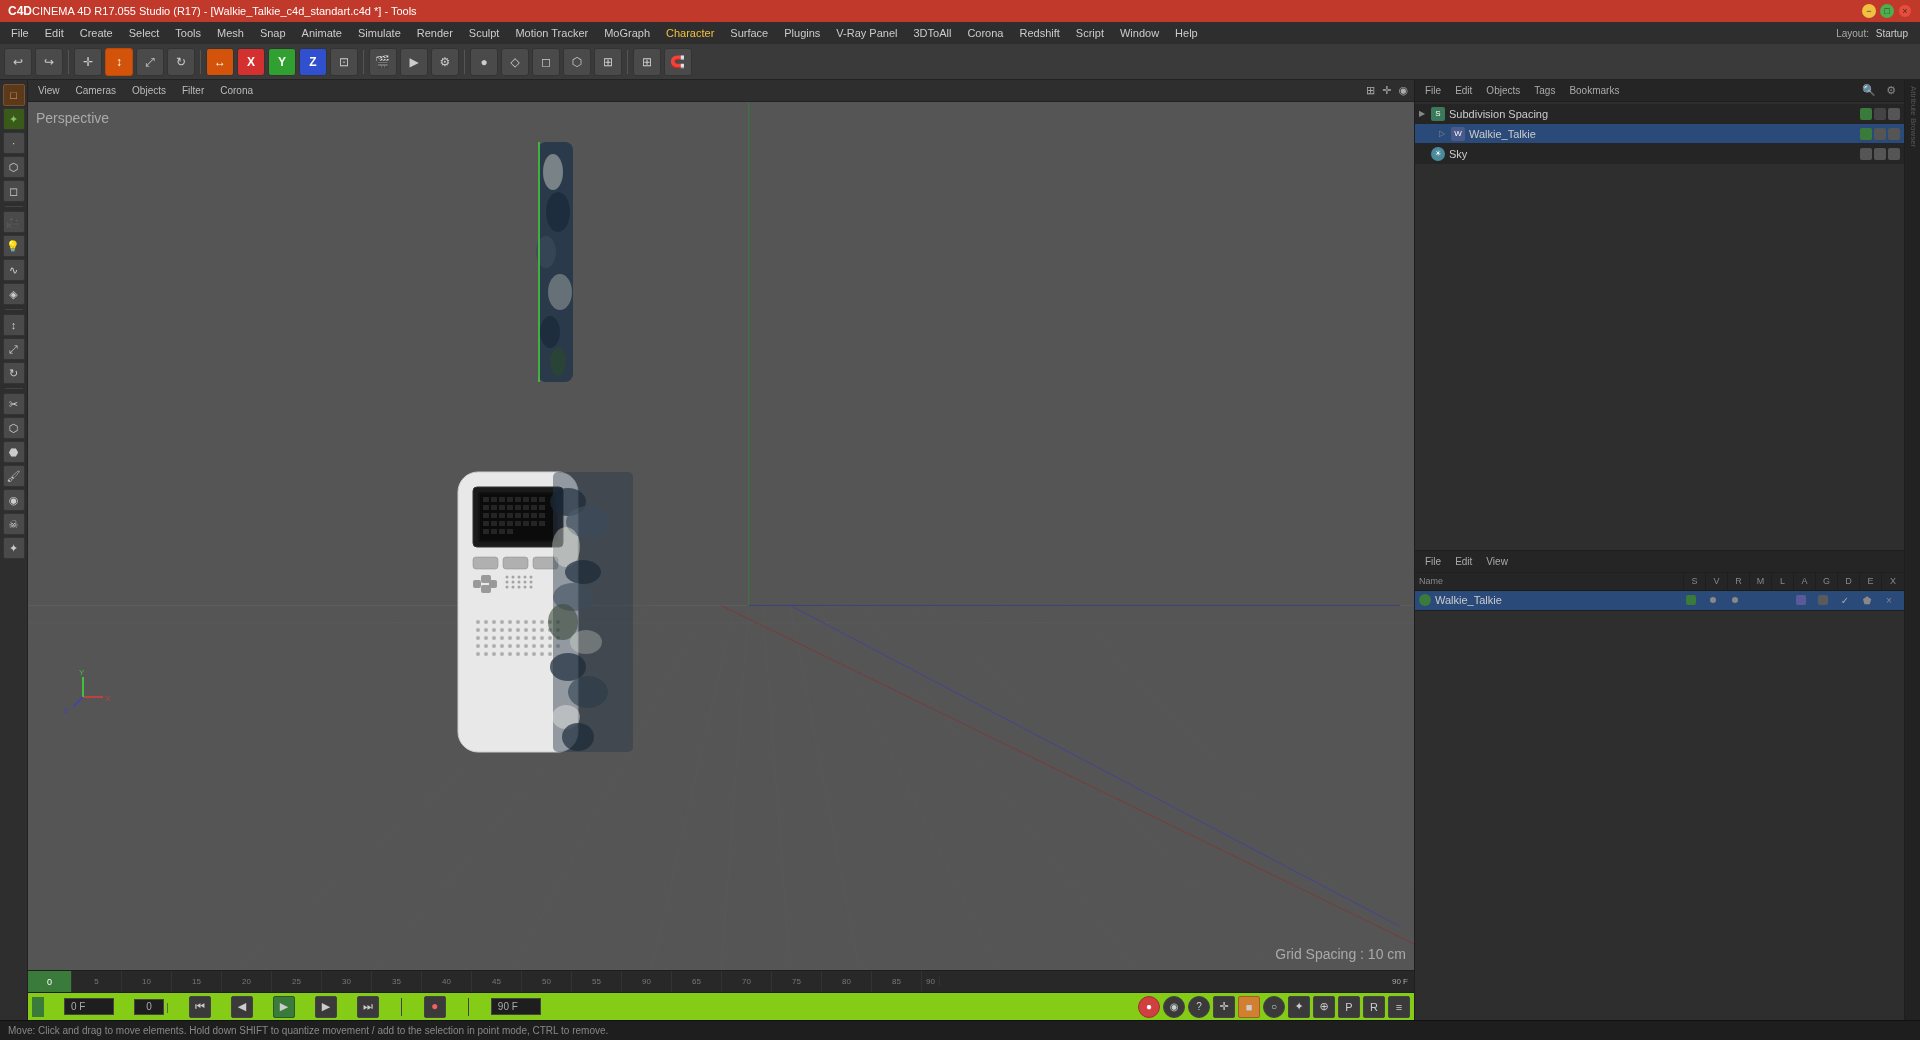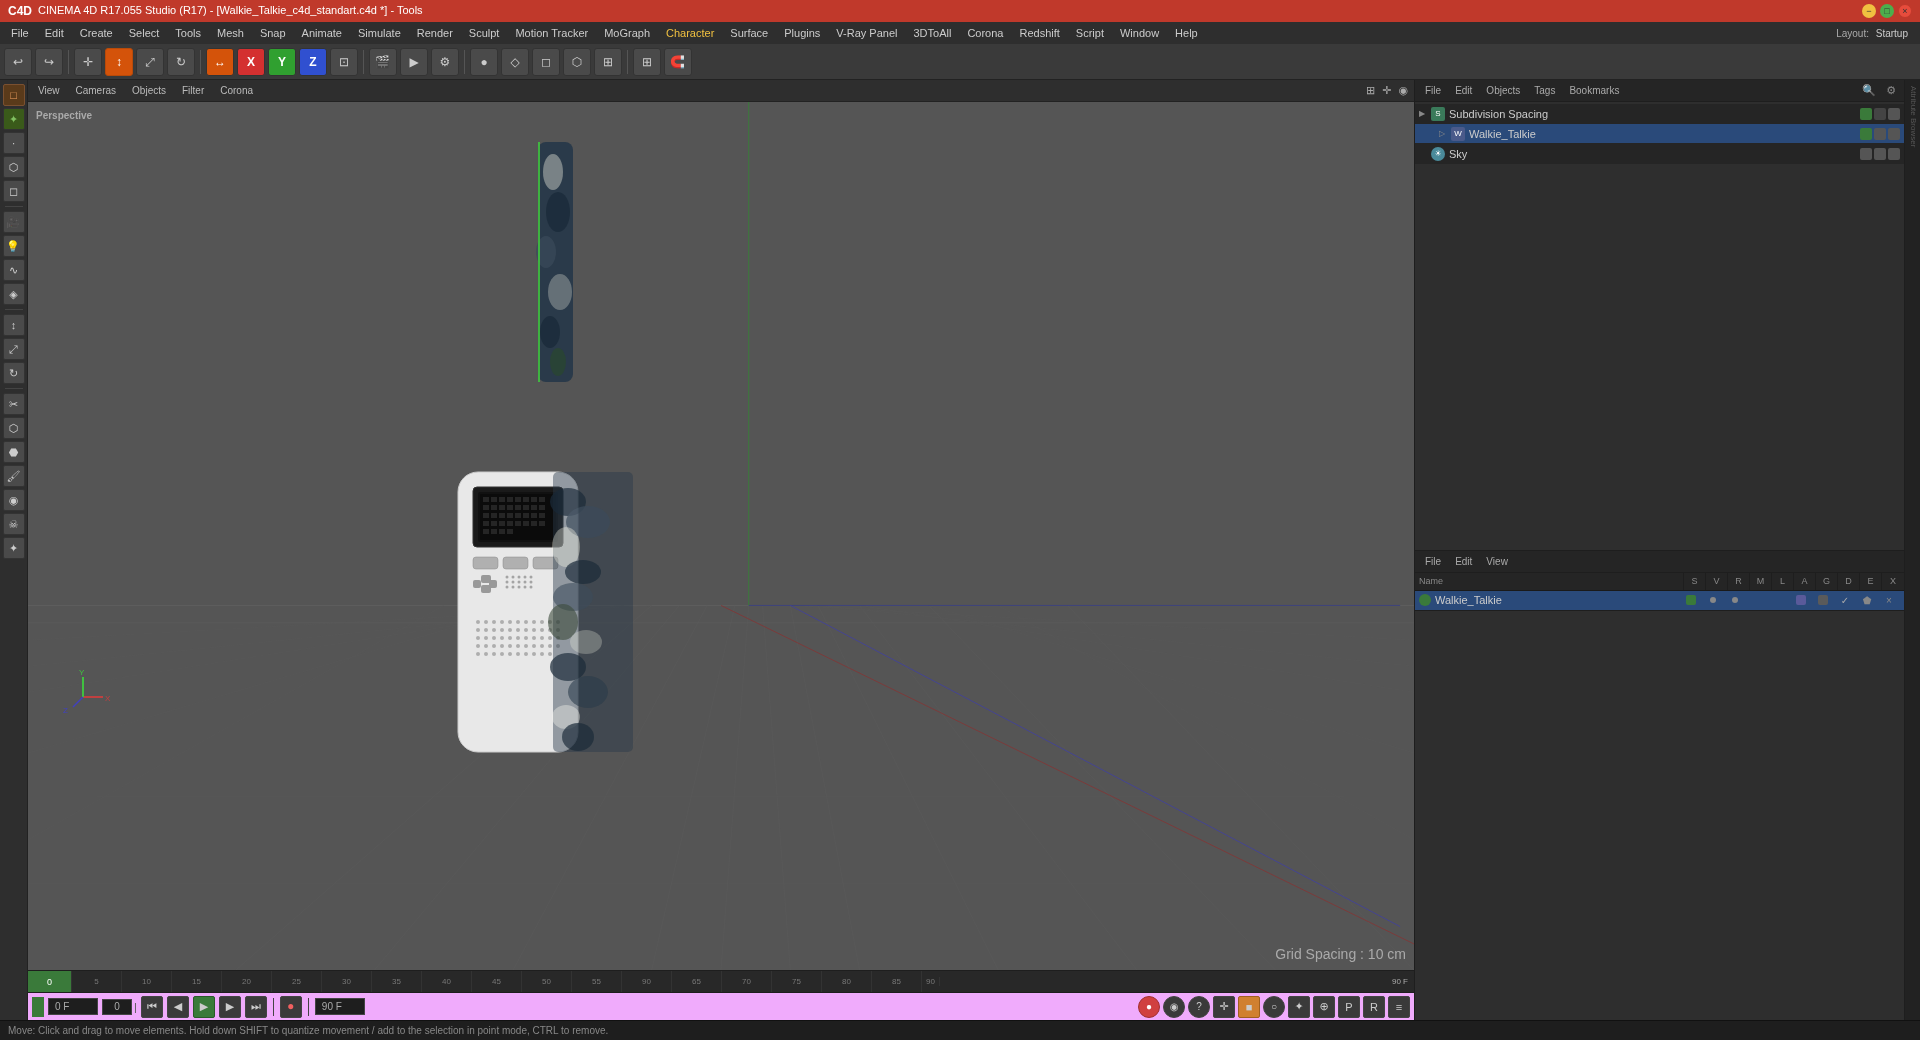--- a/index.html
+++ b/index.html
@@ -18,21 +18,21 @@
     #titlebar {
       height: 22px;
       background: #c0392b;
       display: flex;
       align-items: center;
       justify-content: space-between;
       padding: 0 8px;
       color: white;
       font-size: 11px;
     }
-    #titlebar-left { display: flex; gap: 6px; }
+    #titlebar-left { display: flex; align-items: center; }
     #titlebar-controls { display: flex; gap: 4px; }
     .wctrl {
       width: 14px; height: 14px;
       border-radius: 50%;
       display: flex; align-items: center; justify-content: center;
       font-size: 9px; cursor: pointer;
       color: #333;
     }
     .wctrl-min { background: #f0c040; }
     .wctrl-max { background: #4cae4c; }
@@ -130,22 +130,21 @@
     #viewport {
       flex: 1;
       background: #555;
       position: relative;
       overflow: hidden;
     }
     #perspective-label {
       position: absolute;
       top: 8px; left: 8px;
       color: #aaa;
-      font-size: 10px;
-      font-weight: bold;
+      font-size: 14px;
     }
     #grid-spacing-label {
       position: absolute;
       bottom: 8px; right: 8px;
       color: #aaa;
       font-size: 14px;
     }
     #om-toolbar {
       height: 22px;
       background: #252525;
@@ -185,26 +184,26 @@
       height: 100%;
       display: flex;
       align-items: center;
       justify-content: center;
     }
     .tl-num-cell:first-child { width: 44px; background: #3a3a3a; }
 
     
     #playback-controls {
       height: 28px;
-      background: #f0abfc;
+      background: #84cc16;
       border-top: 1px solid #1e1e1e;
       display: flex;
       align-items: center;
       padding: 0 4px;
-      gap: 4px;
+      gap: 20px;
     }
     .pc-frame {
       background: #1e1e1e;
       border: 1px solid #444;
       color: #aaa;
       padding: 2px 6px;
       font-size: 10px;
       width: 50px;
     }
     .pc-btn {

